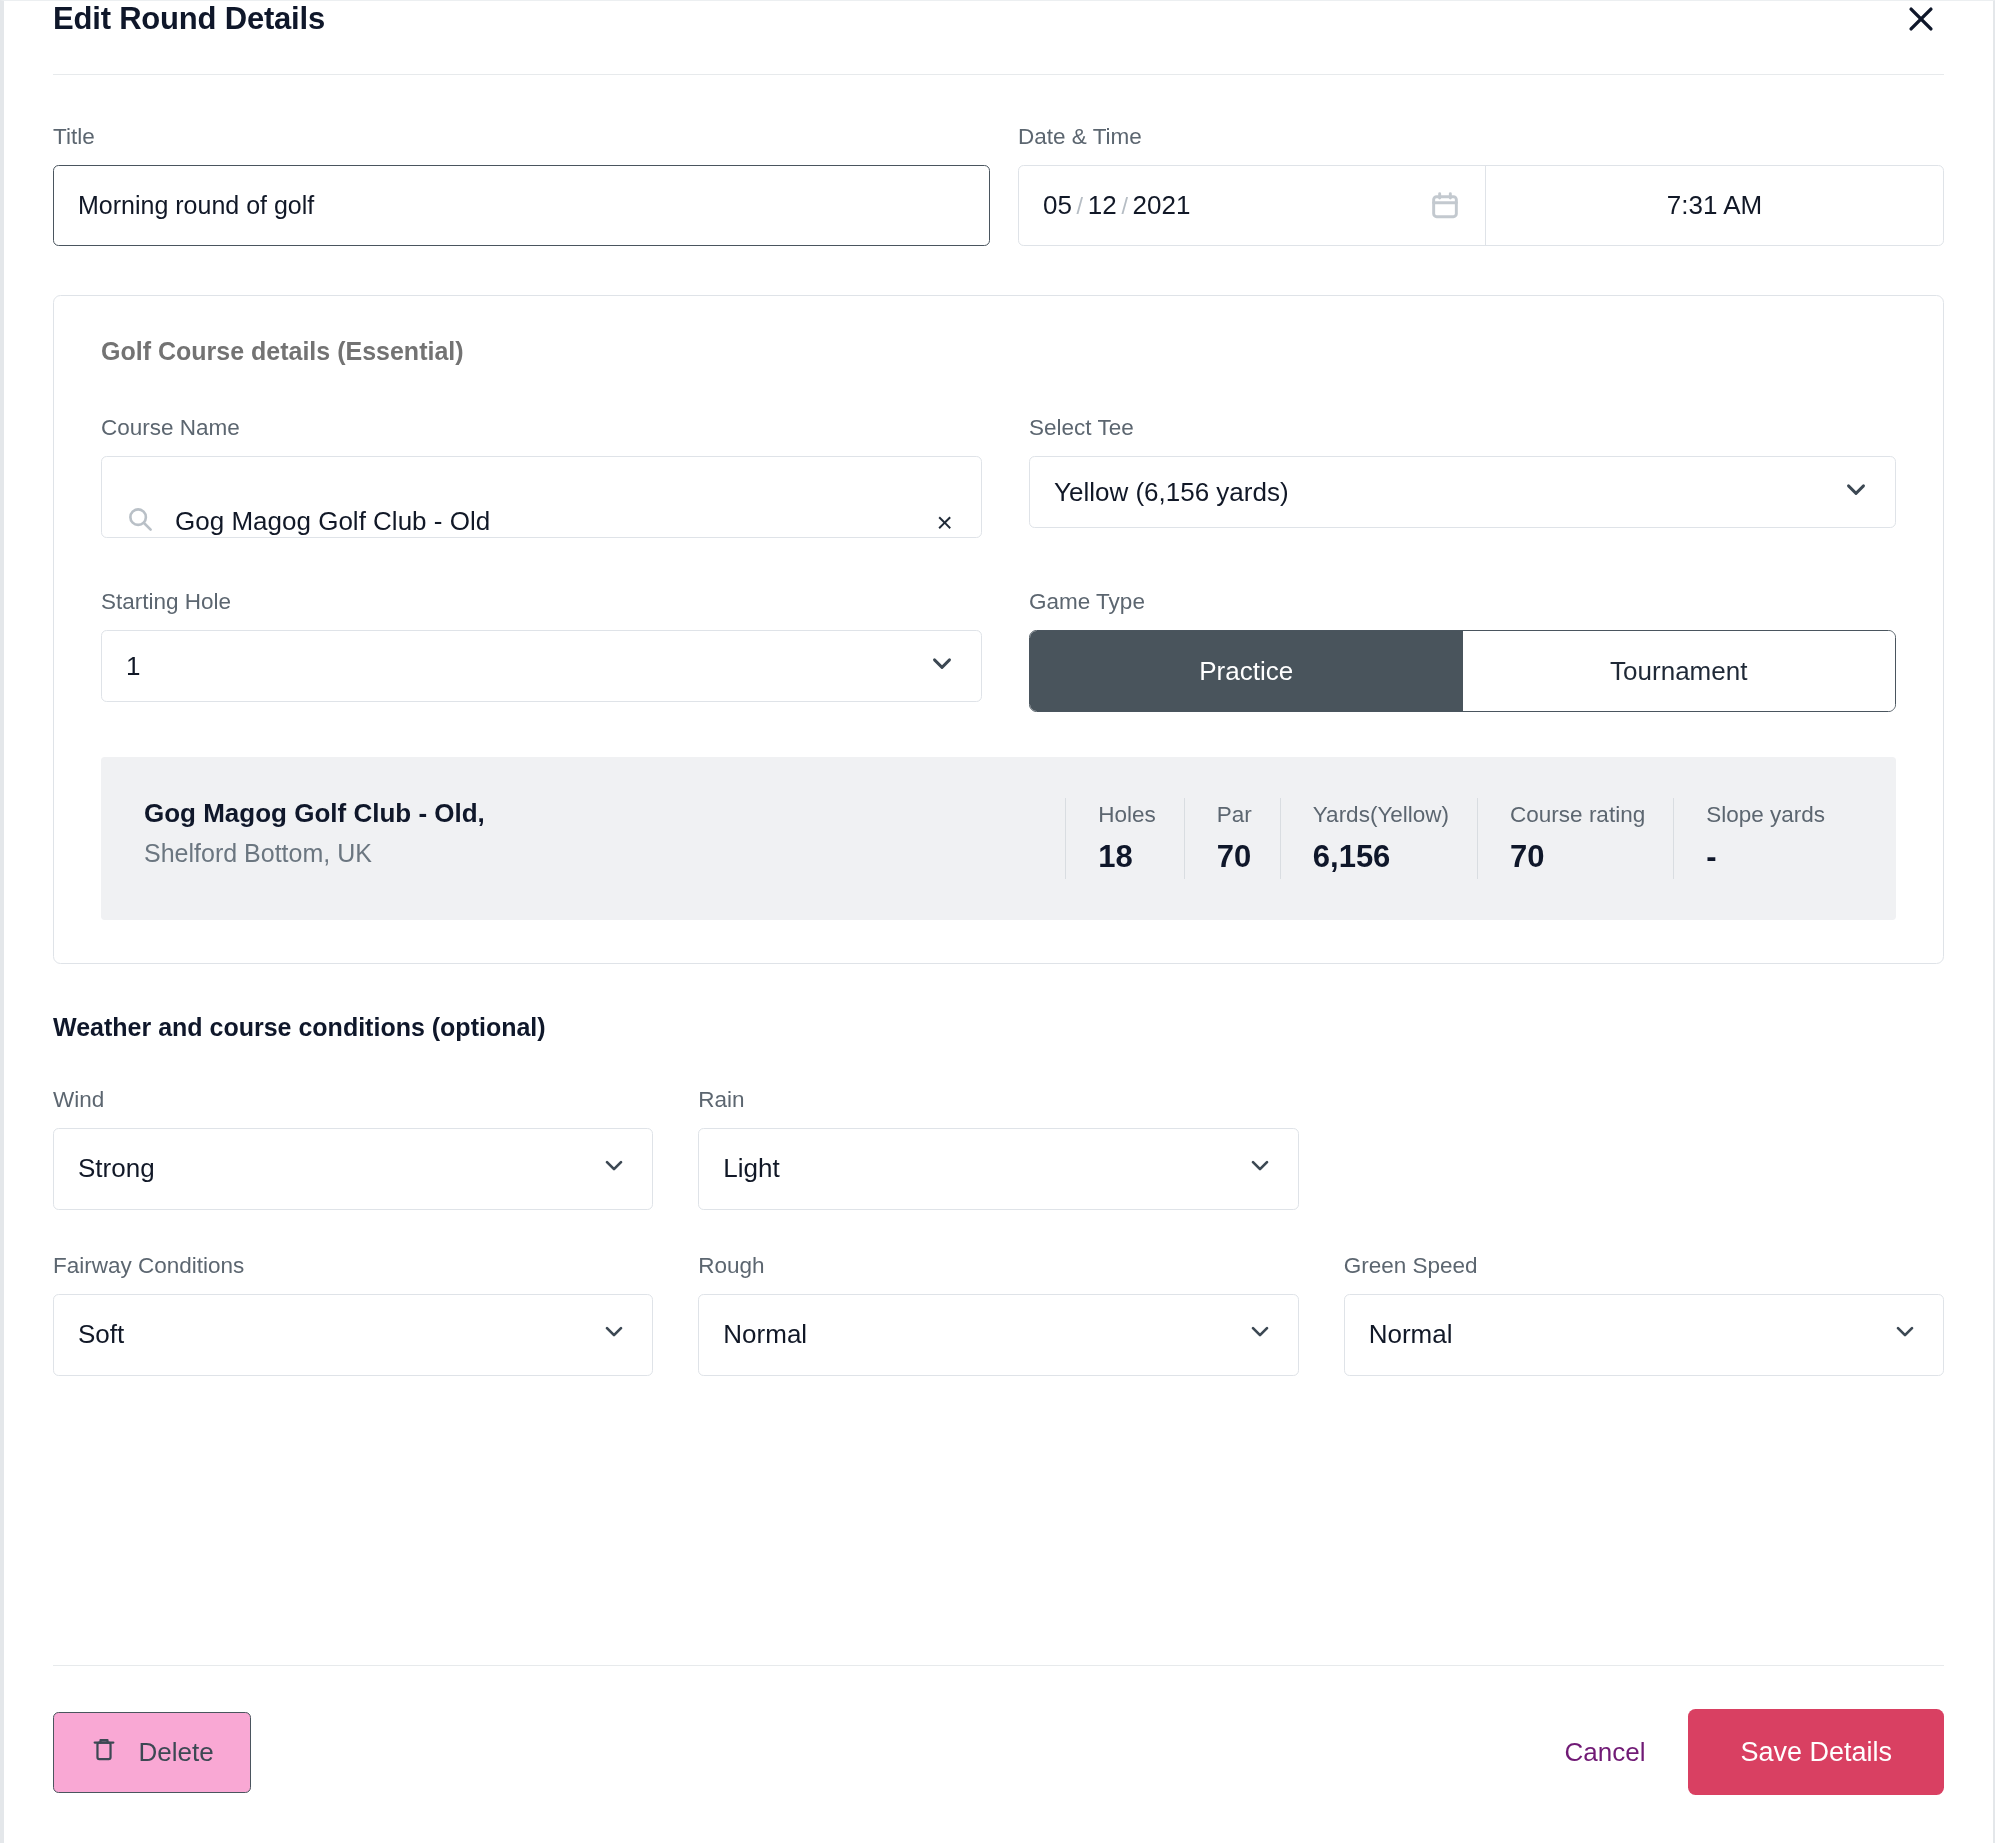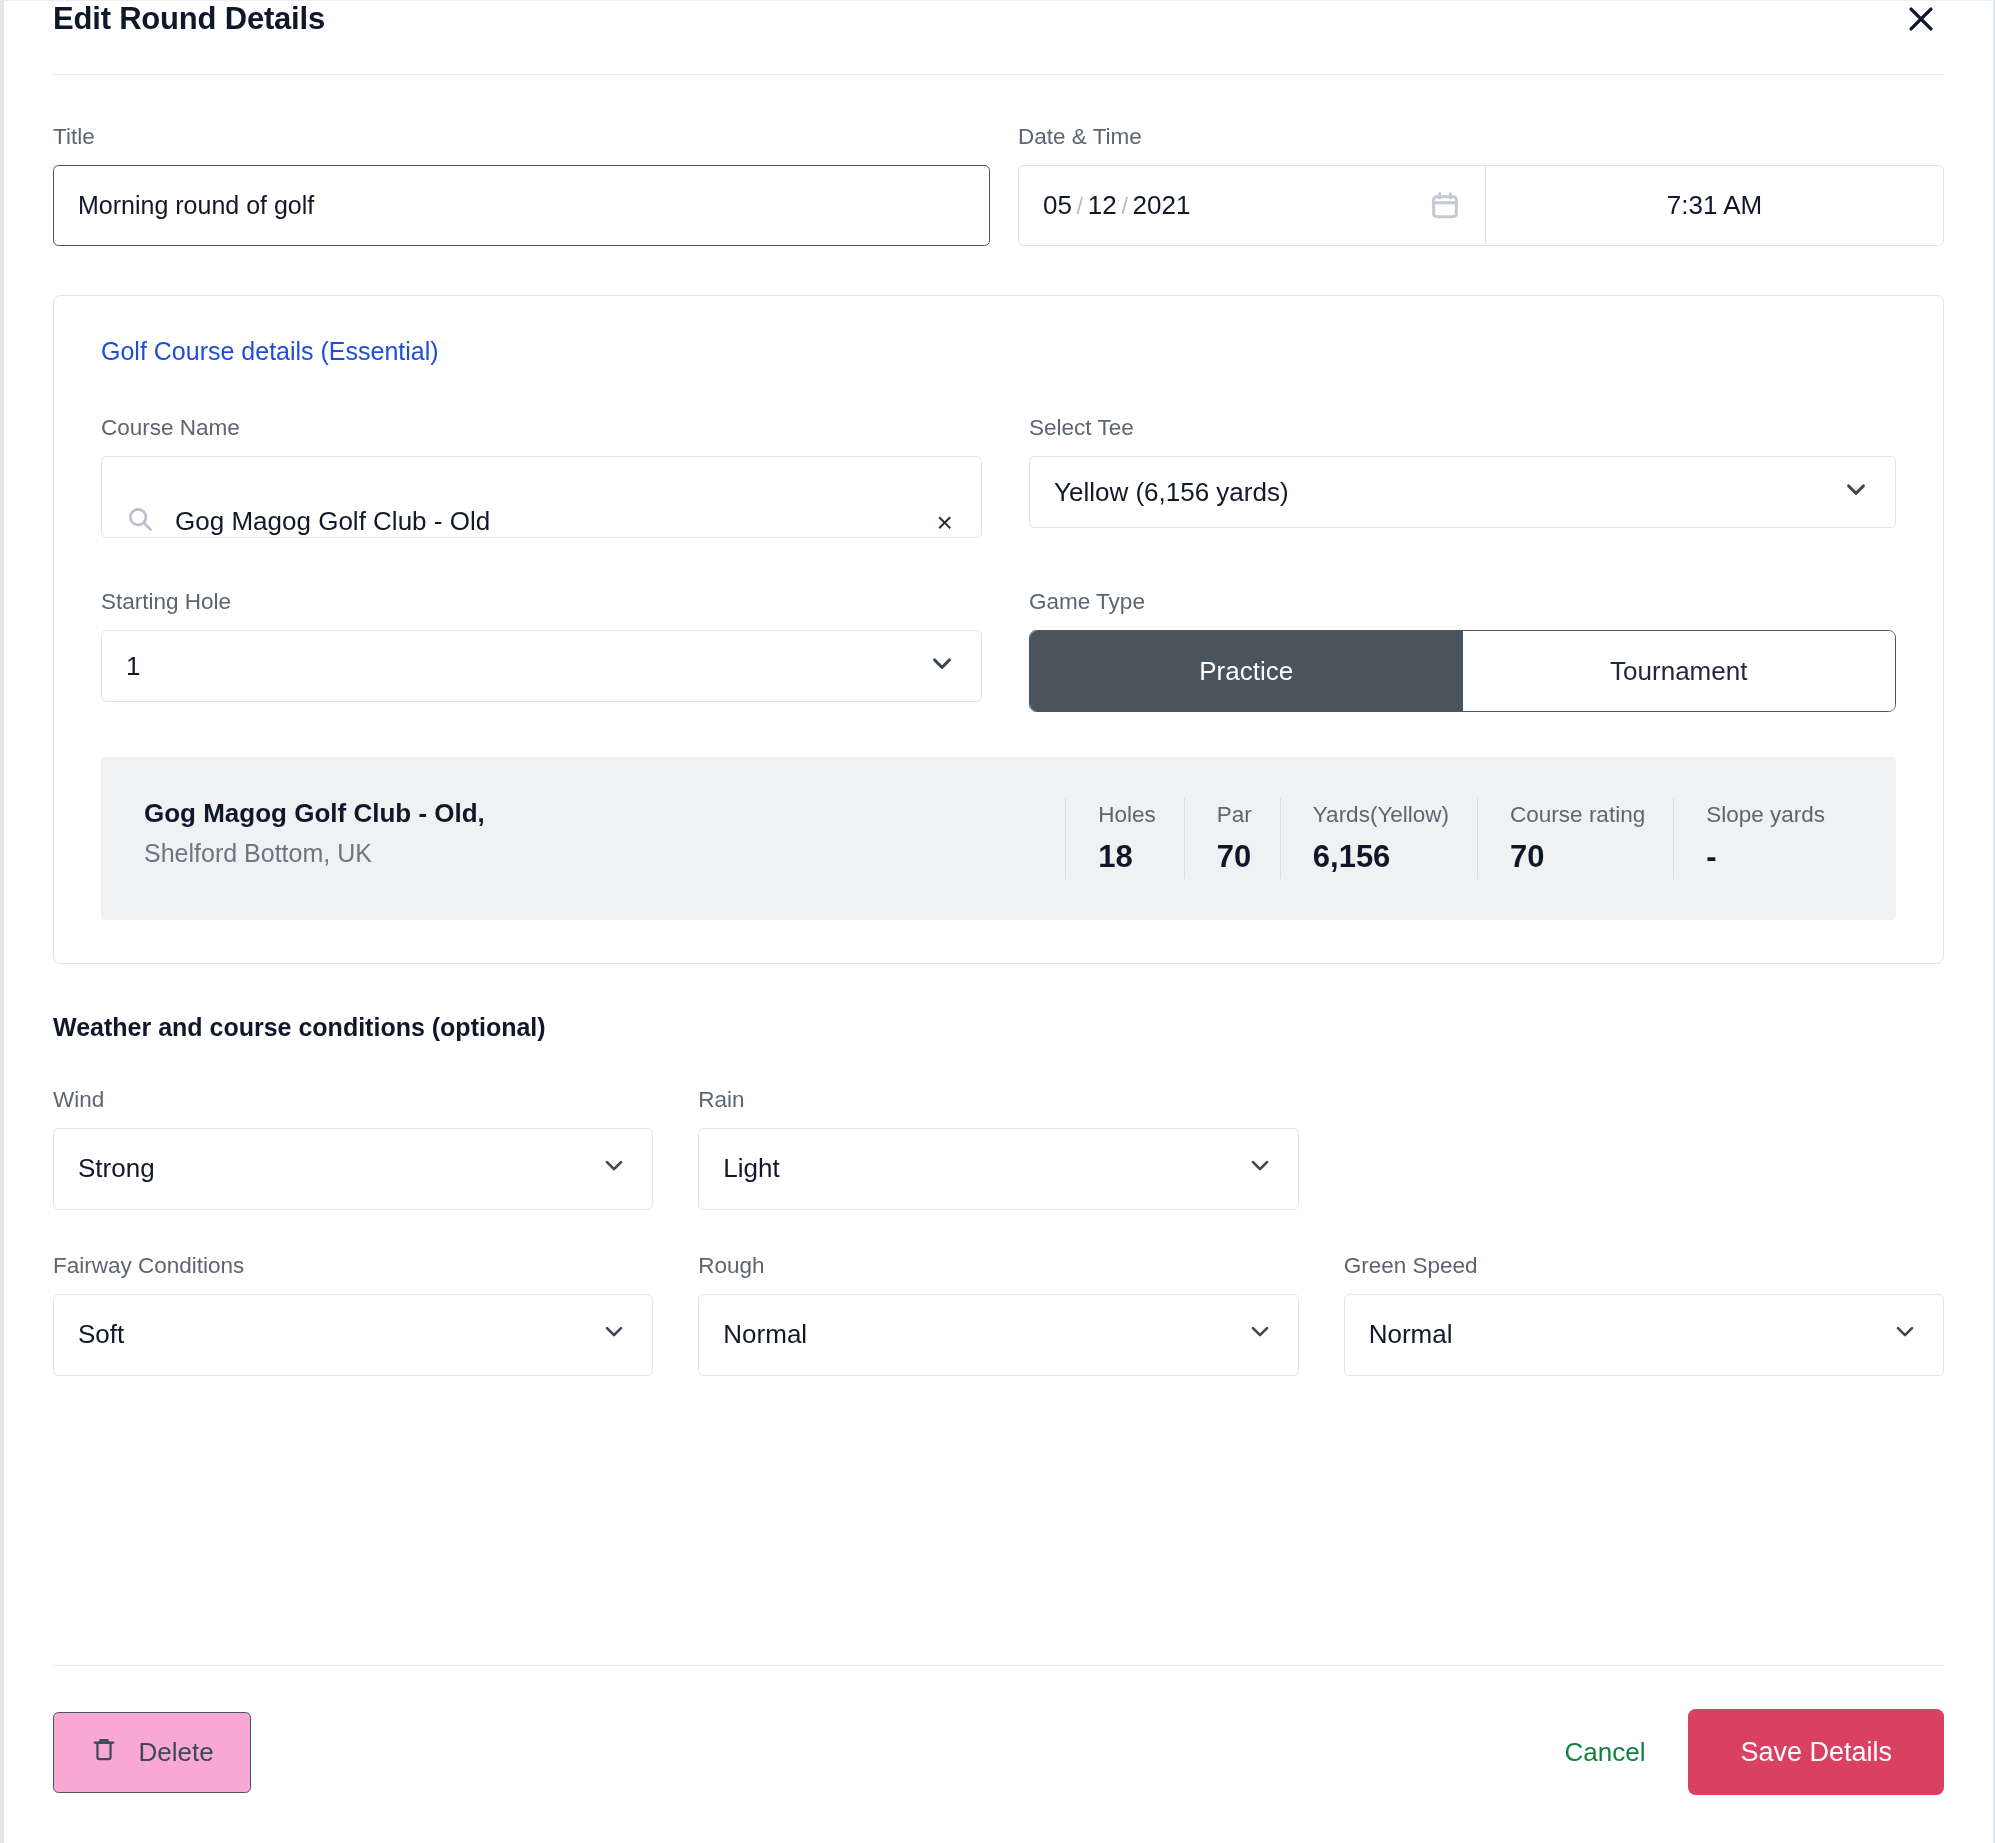--- a/index.html
+++ b/index.html
@@ -117,22 +117,22 @@
 
   
   .course-panel {
     margin-top: 49px;
     border: 1.9px solid #dfe3e8;
     border-radius: 7.5px;
     padding: 41px 47px 43px 47px;
   }
   .panel-heading {
     font-size: 25px;
-    font-weight: normal;
-    color: #1d4ed8;
+    font-weight: bold;
+    color: #737373;
     margin-bottom: 49px;
   }
   .panel-row {
     display: flex;
     gap: 47px;
   }
   .panel-col-l { width: 881px; }
   .panel-col-r { flex: 1; }
 
   .search-field {
@@ -280,21 +280,21 @@
     font-size: 26px;
     color: #3c4853;
     cursor: pointer;
     font-family: inherit;
   }
   .footer-spacer { flex: 1; }
   .cancel-btn {
     background: none;
     border: none;
     font-size: 26px;
-    color: #15803d;
+    color: #701a75;
     cursor: pointer;
     padding: 0 43px;
     font-family: inherit;
   }
   .save-btn {
     background: #d94062;
     color: #fff;
     border: none;
     border-radius: 7.5px;
     height: 86px;

